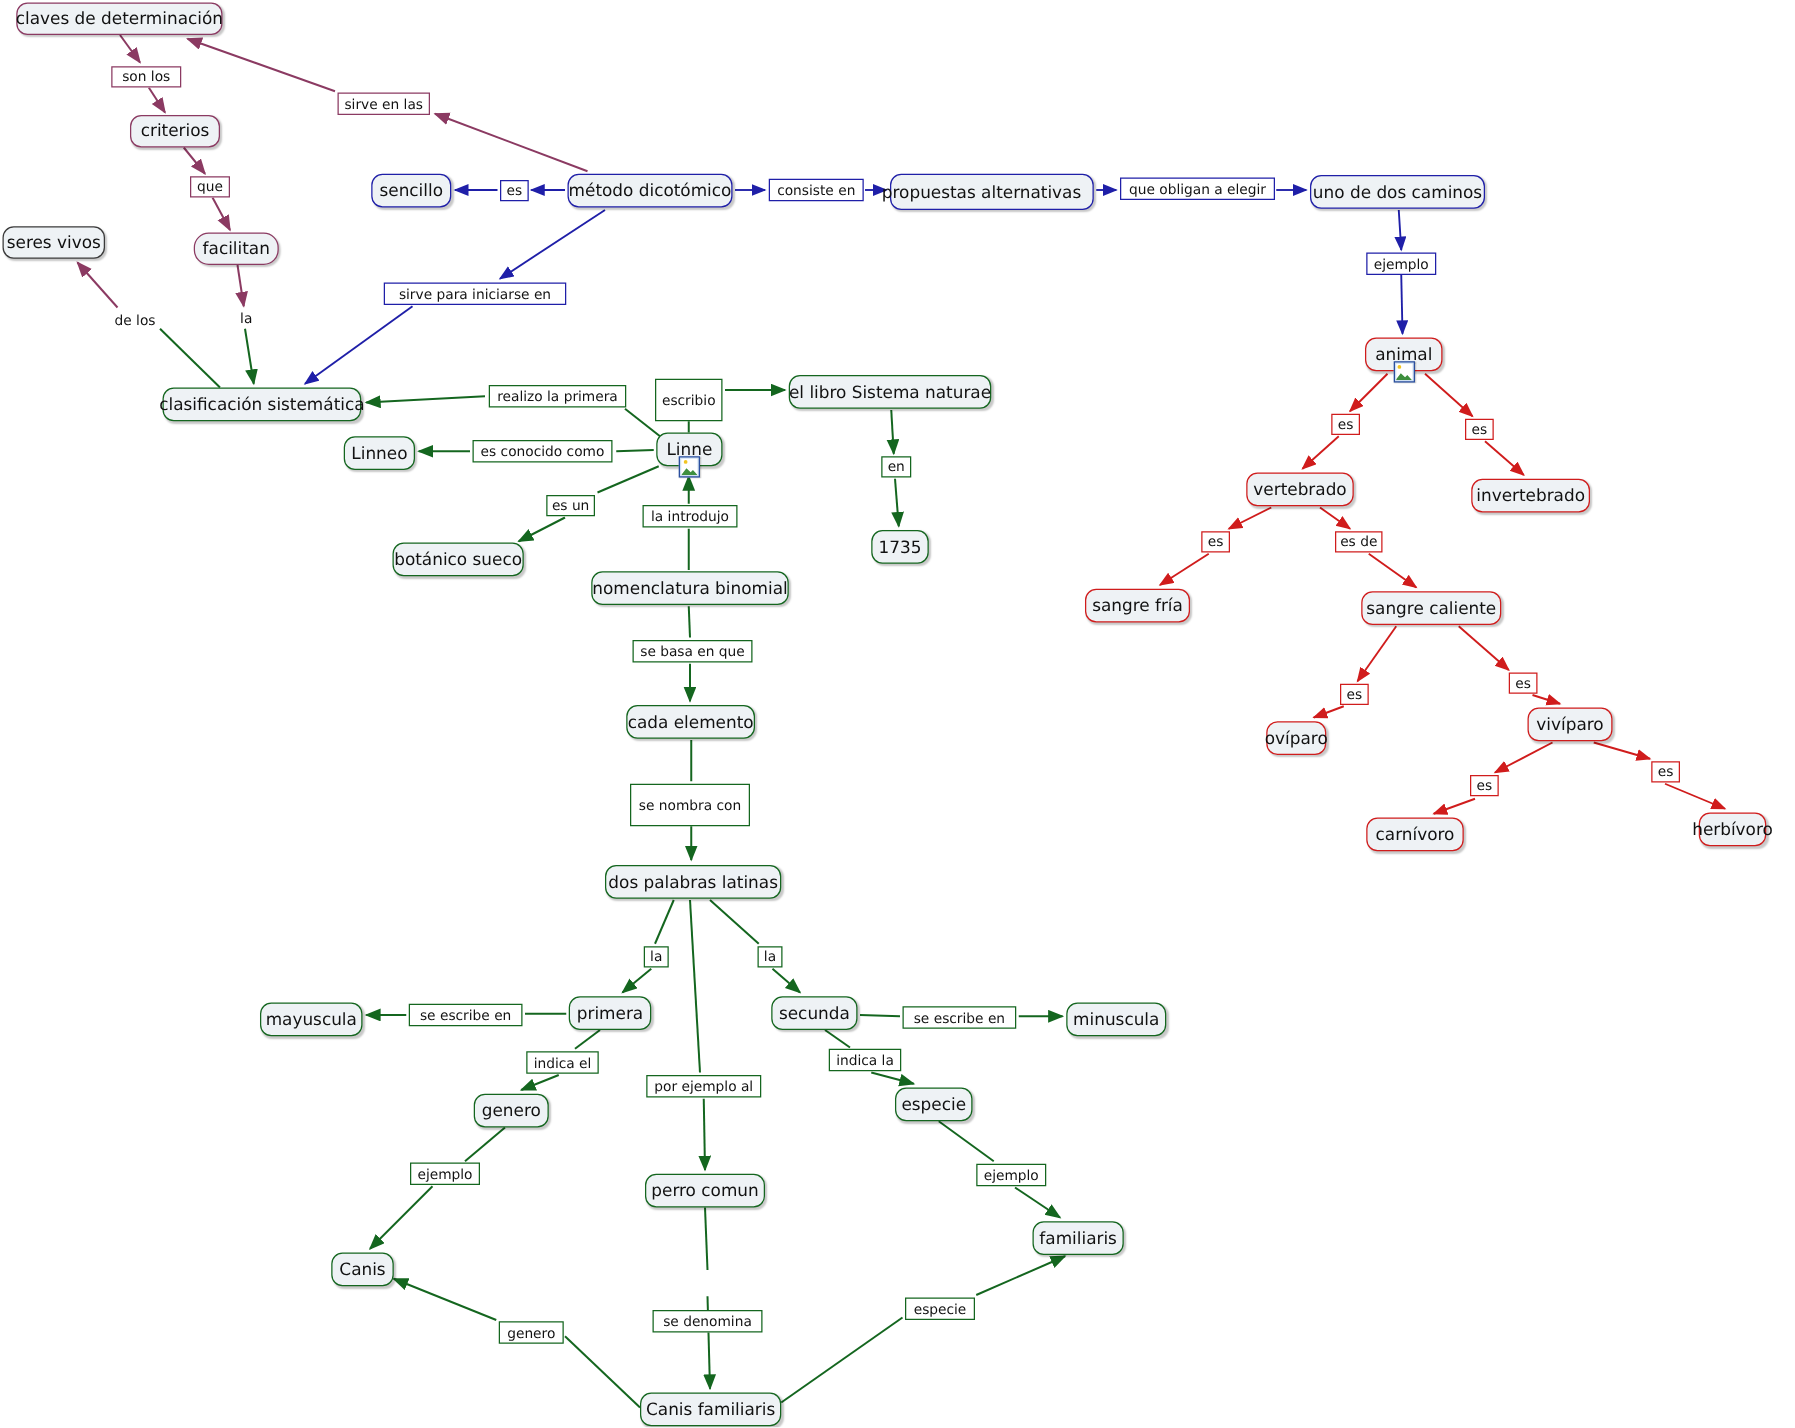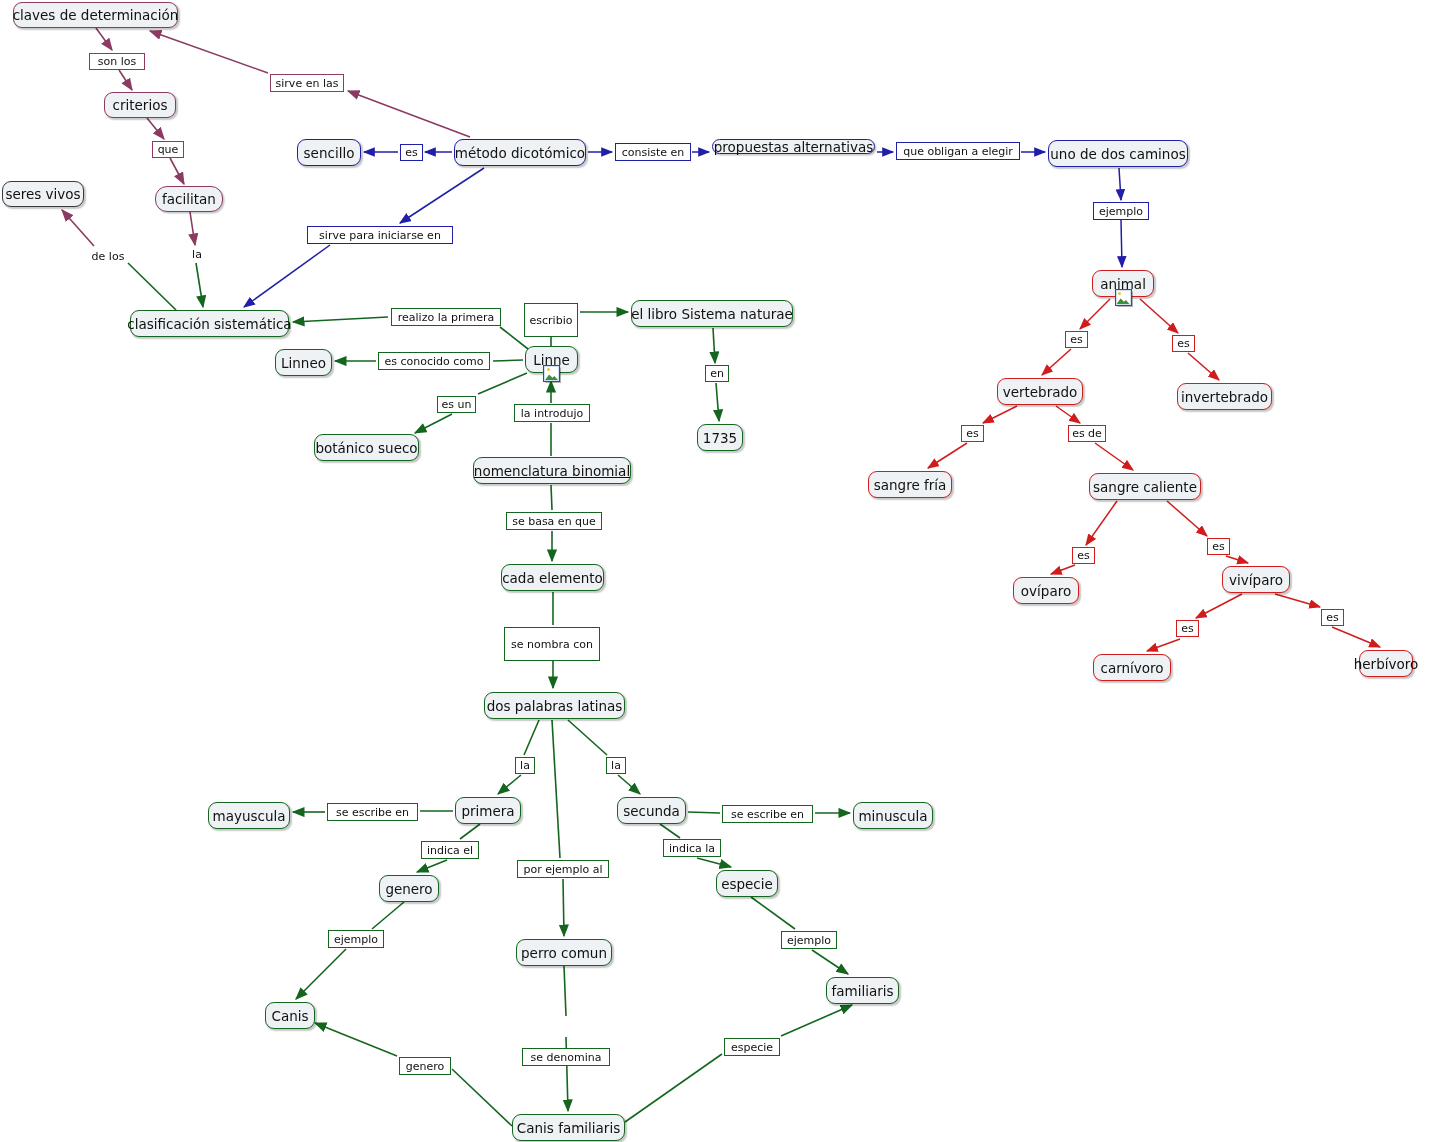--- a/index.html
+++ b/index.html
@@ -187,21 +187,21 @@
       </div>
       <div class="node green" style="left: 130px; top: 310px; width: 159px; height: 27px;">
         <span>clasificación sistemática</span>
       </div>
       <div class="node blue" style="left: 297px; top: 139px; width: 64px; height: 27px;">
         <span>sencillo</span>
       </div>
       <div class="node blue" style="left: 454px; top: 139px; width: 132px; height: 27px;">
         <span>método dicotómico</span>
       </div>
-      <div class="node blue" style="left: 712px; top: 139px; width: 163px; height: 15px;">
+      <div class="node blue" style="left: 712px; top: 139px; width: 163px; height: 29px; justify-content: flex-end;">
         <span>propuestas alternativas</span>
       </div>
       <div class="node blue" style="left: 1048px; top: 140px; width: 140px; height: 27px;">
         <span>uno de dos caminos</span>
       </div>
       <div class="node red" style="left: 1092px; top: 270px; width: 62px; height: 27px;">
         <span>animal</span>
       </div>
       <div class="badge" style="left: 1114.5px; top: 289px;">
         <i></i>
@@ -211,21 +211,21 @@
       </div>
       <div class="node red" style="left: 1177px; top: 383px; width: 95px; height: 27px;">
         <span>invertebrado</span>
       </div>
       <div class="node red" style="left: 868px; top: 471px; width: 84px; height: 27px;">
         <span>sangre fría</span>
       </div>
       <div class="node red" style="left: 1089px; top: 473px; width: 112px; height: 27px;">
         <span>sangre caliente</span>
       </div>
-      <div class="node red" style="left: 1013px; top: 577px; width: 66px; height: 27px;">
+      <div class="node red" style="left: 1013px; top: 577px; width: 48px; height: 27px;">
         <span>ovíparo</span>
       </div>
       <div class="node red" style="left: 1222px; top: 566px; width: 68px; height: 27px;">
         <span>vivíparo</span>
       </div>
       <div class="node red" style="left: 1093px; top: 654px; width: 78px; height: 27px;">
         <span>carnívoro</span>
       </div>
       <div class="node red" style="left: 1359px; top: 650px; width: 54px; height: 27px;">
         <span>herbívoro</span>
@@ -241,21 +241,21 @@
       </div>
       <div class="node green" style="left: 314px; top: 434px; width: 105px; height: 27px;">
         <span>botánico sueco</span>
       </div>
       <div class="node green" style="left: 631px; top: 300px; width: 162px; height: 27px;">
         <span>el libro Sistema naturae</span>
       </div>
       <div class="node green" style="left: 697px; top: 424px; width: 46px; height: 27px;">
         <span>1735</span>
       </div>
-      <div class="node green" style="left: 473px; top: 457px; width: 158px; height: 27px; text-decoration: underline;">
+      <div class="node green" style="left: 473px; top: 457px; width: 158px; height: 27px;">
         <span>nomenclatura binomial</span>
       </div>
       <div class="node green" style="left: 501px; top: 564px; width: 103px; height: 27px;">
         <span>cada elemento</span>
       </div>
       <div class="node green" style="left: 484px; top: 692px; width: 141px; height: 27px;">
         <span>dos palabras latinas</span>
       </div>
       <div class="node green" style="left: 455px; top: 797px; width: 66px; height: 27px;">
         <span>primera</span>

